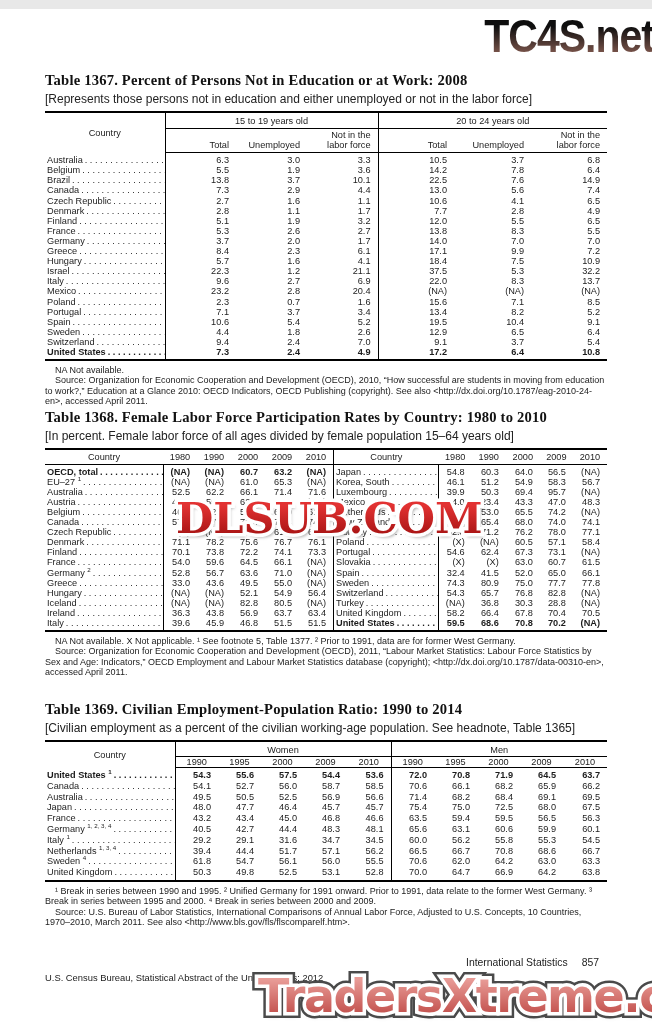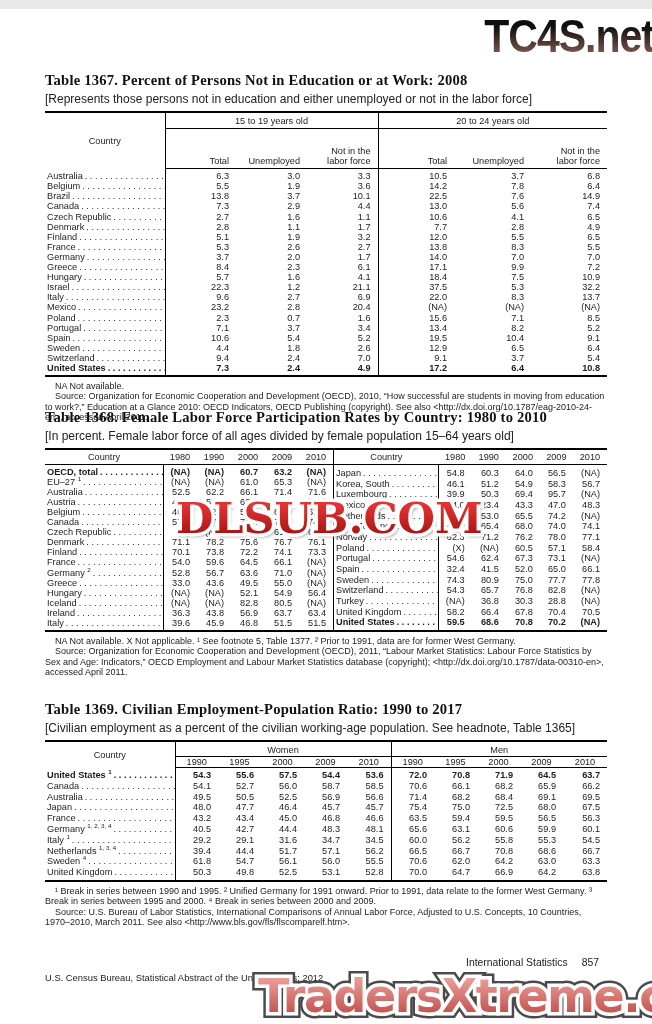--- a/index.html
+++ b/index.html
@@ -16,21 +16,21 @@
   }
   .headnote { font-size:12px; margin-bottom:5px; color:#222; }
 
   table { border-collapse:collapse; table-layout:fixed; width:562px;
           border-top:2px solid #000; border-bottom:2px solid #000; }
   th, td { padding:0; font-size:9.2px; line-height:10.1px; color:#1c1c1c;
            font-weight:normal; vertical-align:bottom; }
   thead th { text-align:center; }
   th.hc { vertical-align:middle; text-align:center; }
   th.grp { border-bottom:1px solid #000; line-height:13px; padding-top:2px; }
-  th.sub { text-align:right; padding-right:7px; white-space:pre-line; line-height:9.6px; padding-top:18px; padding-bottom:2px; }
+  th.sub { text-align:right; padding-right:7px; white-space:pre-line; line-height:9.6px; padding-top:2px; padding-bottom:2px; }
   thead tr.lasth th { border-bottom:1px solid #000; }
   td.num { text-align:right; padding-right:7px; }
   td.cc { padding-left:2px; overflow:hidden; }
   .cf { display:flex; align-items:baseline; overflow:hidden; }
   .cname { white-space:nowrap; }
   sup { font-size:6.2px; vertical-align:super; line-height:0; }
   .leader { flex:1; overflow:hidden; white-space:nowrap; margin-left:2px; color:#1c1c1c; }
   .leader::after { content:". . . . . . . . . . . . . . . . . . . . . . . . . . . . . . . . . . . . . . . . . . . ."; }
   tr.bold td, tr.bold td .leader::after, tr.bold sup { font-weight:bold; }
   tbody tr:first-child td { padding-top:2px; }
@@ -793,20 +793,33 @@
               </td>
               <td class="num">54.6</td>
               <td class="num">62.4</td>
               <td class="num">67.3</td>
               <td class="num">73.1</td>
               <td class="num">(NA)</td>
             </tr>
             <tr>
               <td class="cc">
                 <div class="cf">
+                  <span class="cname">Slovakia</span>
+                  <span class="leader"></span>
+                </div>
+              </td>
+              <td class="num">(X)</td>
+              <td class="num">(X)</td>
+              <td class="num">63.0</td>
+              <td class="num">60.7</td>
+              <td class="num">61.5</td>
+            </tr>
+            <tr>
+              <td class="cc">
+                <div class="cf">
                   <span class="cname">Spain</span>
                   <span class="leader"></span>
                 </div>
               </td>
               <td class="num">32.4</td>
               <td class="num">41.5</td>
               <td class="num">52.0</td>
               <td class="num">65.0</td>
               <td class="num">66.1</td>
             </tr>
@@ -890,21 +903,21 @@
           </tbody>
       </table>
     </div>
     <div class="notes">
       <p>NA Not available. X Not applicable. ¹ See footnote 5, Table 1377. ² Prior to 1991, data are for former West Germany.</p>
       <p>Source: Organization for Economic Cooperation and Development (OECD), 2011, “Labour Market Statistics: Labour Force Statistics by Sex and Age: Indicators,” OECD Employment and Labour Market Statistics database (copyright); &lt;http://dx.doi.org/10.1787/data-00310-en&gt;, accessed April 2011.</p>
     </div>
   </section>
 
   <section class="sec" id="sec1369" style="top:692px;">
-    <h2 class="title">Table 1369. Civilian Employment-Population Ratio: 1990 to 2017</h2>
+    <h2 class="title">Table 1369. Civilian Employment-Population Ratio: 1990 to 2014</h2>
     <p class="headnote">[Civilian employment as a percent of the civilian working-age population. See headnote, Table 1365]</p>
     <table id="t1369">
       <colgroup>
         <col style="width:130px">
         <col style="width:43px">
           <col style="width:43px">
           <col style="width:43px">
           <col style="width:43px">
           <col style="width:44px">
         <col style="width:43px">

